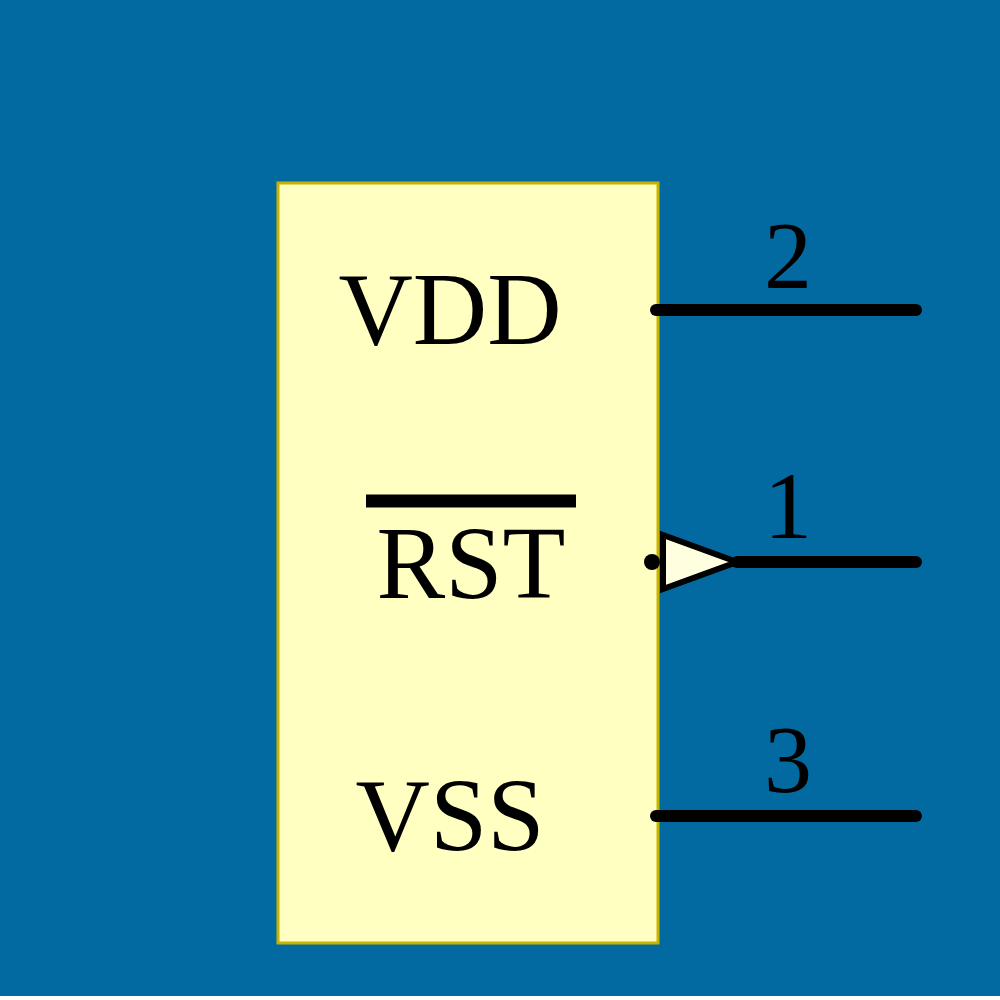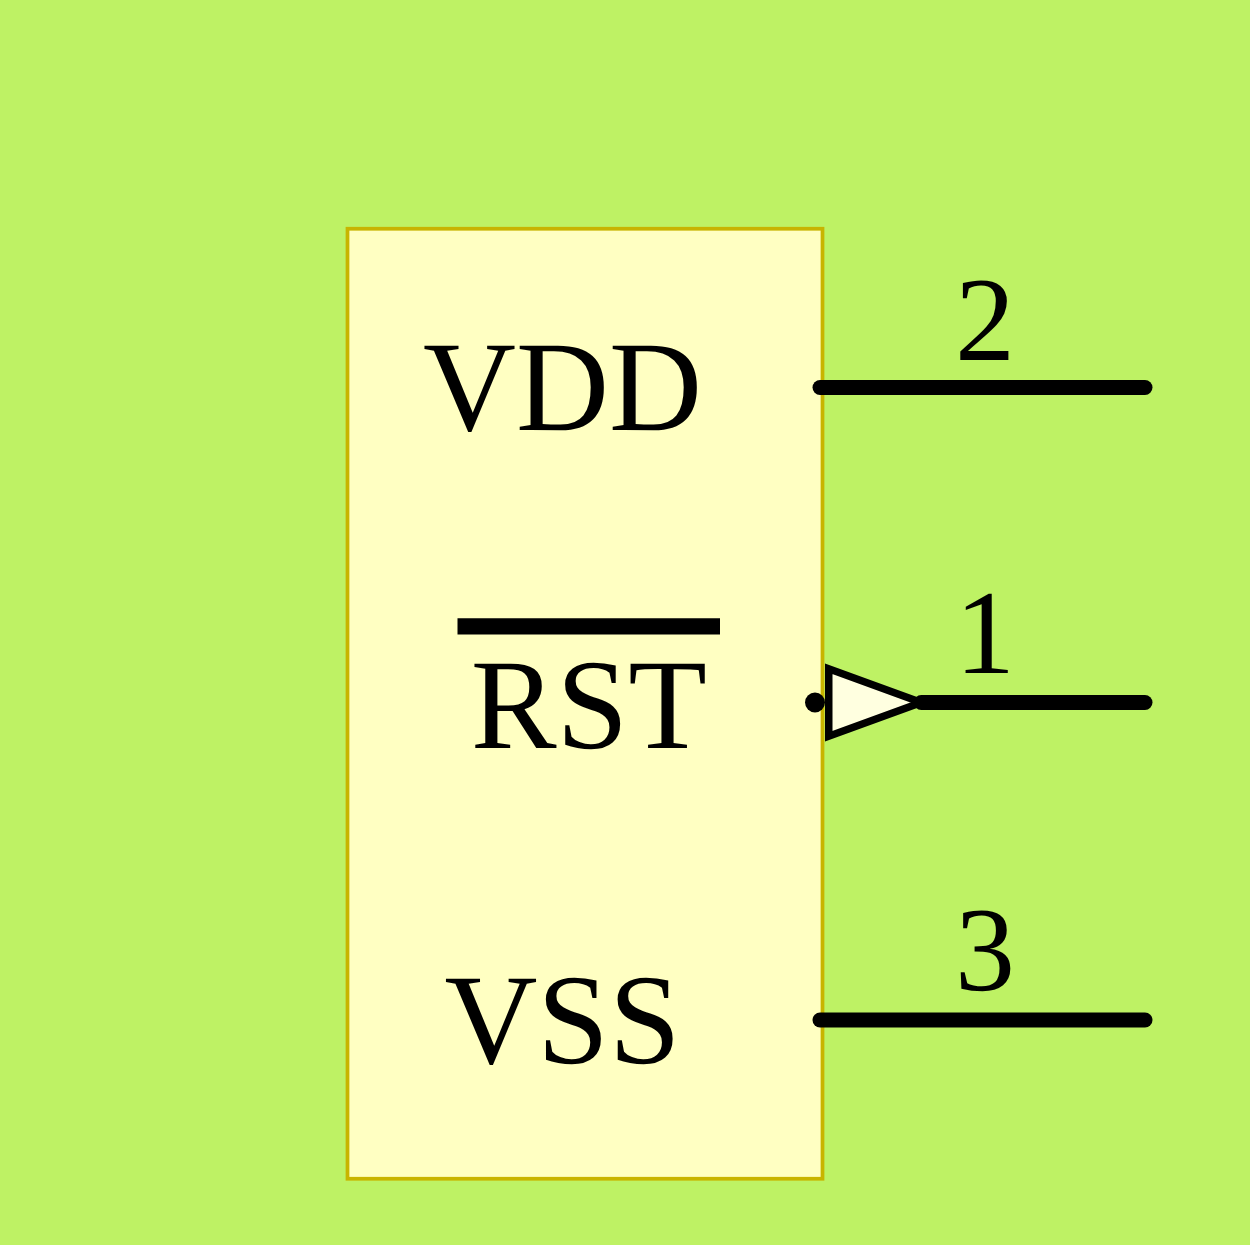--- a/index.html
+++ b/index.html
@@ -7,21 +7,21 @@
     padding: 0;
     background: #ffffff;
     width: 1000px;
     height: 1000px;
     overflow: hidden;
   }
   .canvas {
     position: relative;
     width: 1000px;
     height: 996px;
-    background: #bef264;
+    background: #0369a1;
   }
   svg {
     display: block;
   }
   .pin-name {
     font-family: "Liberation Serif", "DejaVu Serif", serif;
     font-size: 103px;
     fill: #000000;
   }
   .pin-number {

